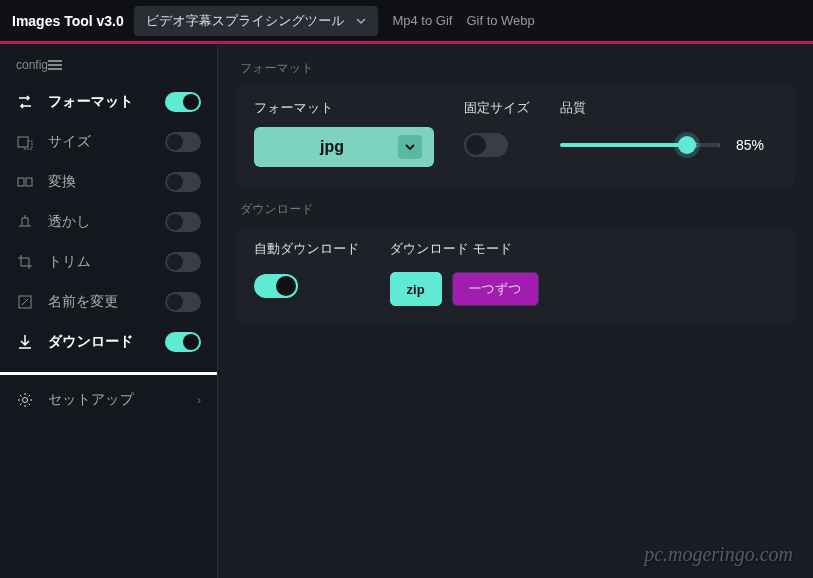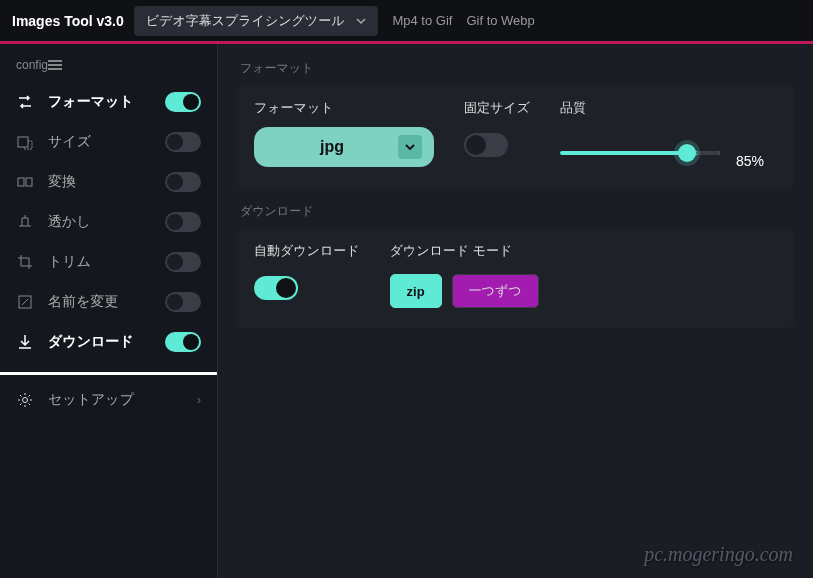--- a/index.html
+++ b/index.html
@@ -130,21 +130,21 @@
 }
 .panel-row { display: flex; gap: 30px; align-items: flex-start; }
 .panel-col { display: flex; flex-direction: column; gap: 10px; }
 .panel-col.wide { flex: 1; }
 .field-label { font-size: 13px; color: #ddd; }
 
 
 .select-wrap {
   width: 180px;
   background: #7dd3c0;
-  border-radius: 14px;
+  border-radius: 6px;
   display: flex;
   align-items: center;
   padding: 8px 12px;
   cursor: pointer;
 }
 .select-val {
   flex: 1;
   text-align: center;
   color: #0f1115;
   font-weight: 600;
@@ -177,21 +177,21 @@
   border-radius: 50%;
   box-shadow: 0 0 0 4px rgba(94,234,212,0.2);
 }
 .slider-track-empty {
   position: absolute;
   right: 0; top: 0;
   width: 24px; height: 4px;
   background: #3a3d45;
   border-radius: 2px;
 }
-.slider-val { font-size: 14px; color: #fff; font-weight: 500; margin-top: 16px; }
+.slider-val { font-size: 14px; color: #fff; font-weight: 500; }
 
 
 .btn-group { display: flex; gap: 10px; margin-top: 4px; }
 .mode-btn {
   padding: 7px 16px;
   border-radius: 5px;
   font-size: 13px;
   cursor: pointer;
   border: 1px solid #3a3d45;
   background: #a21caf;

